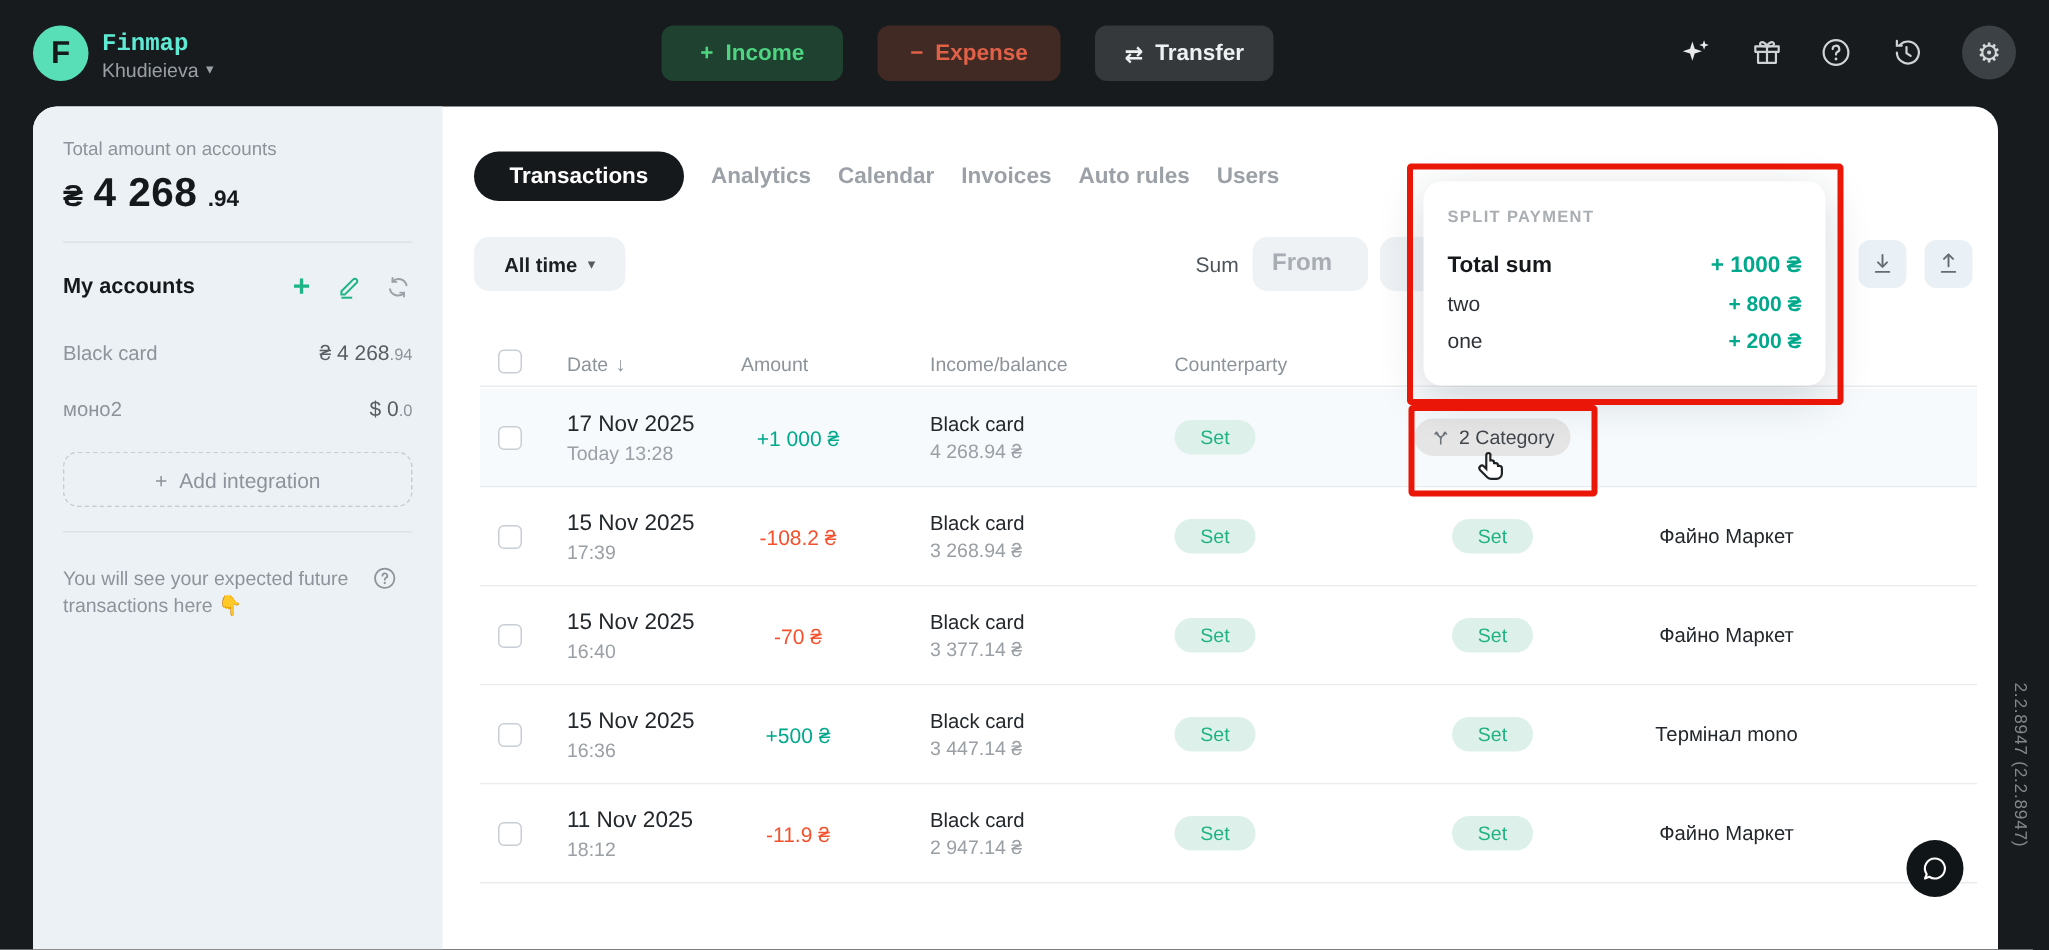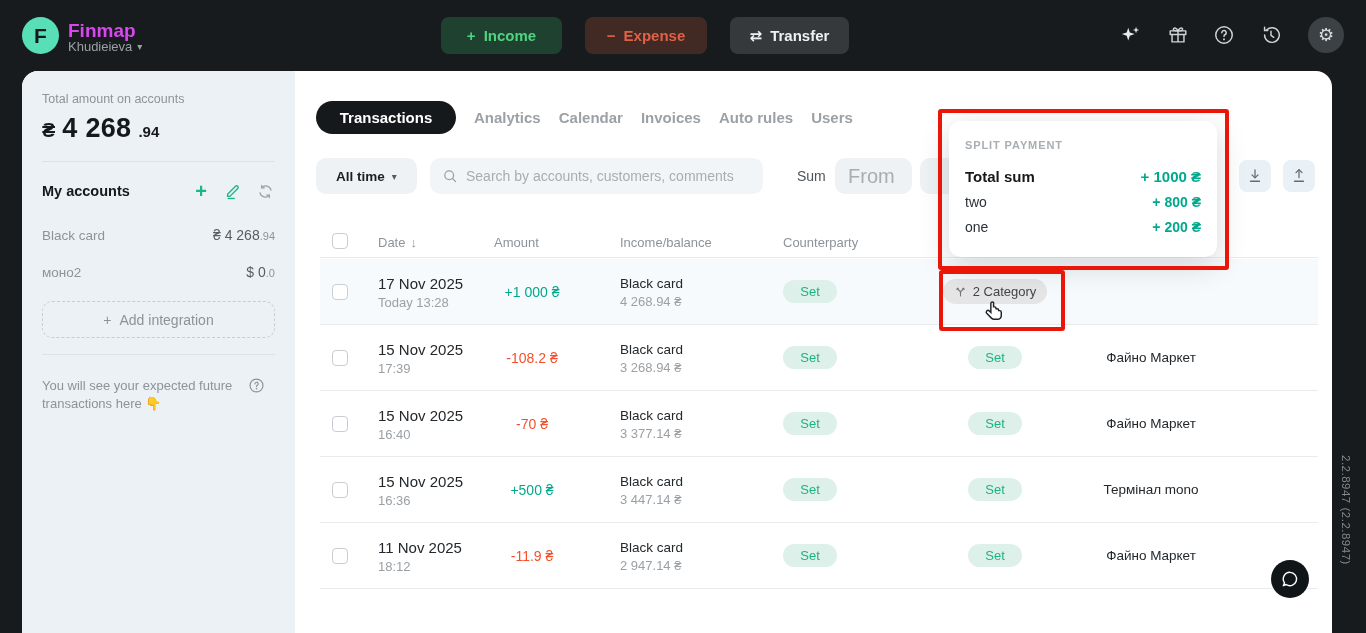--- a/index.html
+++ b/index.html
@@ -5,21 +5,21 @@
   * { margin:0; padding:0; box-sizing:border-box; }
   body { background:#0d0f10; }
   .screen{position:relative;width:1366px;height:633px;background:#171b1d;overflow:hidden;
           font-family:"Liberation Sans","DejaVu Sans",sans-serif;}
 
   
   .topbar{position:absolute;left:0;top:0;width:1366px;height:71px;}
   .logo{position:absolute;left:22px;top:17px;width:37px;height:37px;border-radius:50%;
         background:#59dfb8;display:flex;align-items:center;justify-content:center;
         color:#15191b;font-weight:800;font-size:21px;cursor:pointer;}
-  .brand{position:absolute;left:68px;top:20px;font-size:19px;font-weight:700;color:#d946ef;}
+  .brand{position:absolute;left:68px;top:20px;font-size:16px;font-weight:700;color:#5eead4;font-family:Liberation Mono, monospace;}
   .workspace{position:absolute;left:68px;top:39px;font-size:13px;color:#9aa1a6;
              display:flex;align-items:center;gap:5px;cursor:pointer;}
   .caret{font-size:10px;color:#9aa1a6;}
   .tb-btn{position:absolute;top:17px;height:37px;border:none;border-radius:8px;cursor:pointer;
           display:flex;align-items:center;justify-content:center;gap:8px;font-size:15px;font-weight:600;
           font-family:inherit;}
   .btn-income{left:441px;width:121px;background:#1f4130;color:#4fd581;}
   .btn-expense{left:585px;width:122px;background:#412a23;color:#e06048;}
   .btn-transfer{left:730px;width:119px;background:#35393c;color:#eef1f2;}
   .top-ic{position:absolute;top:23px;width:24px;height:24px;cursor:pointer;display:flex;
@@ -72,22 +72,22 @@
                 font-size:13.5px;font-weight:700;color:#1b1f22;cursor:pointer;}
   .pill-alltime .caret{color:#555b60;}
   .search{position:absolute;left:408px;top:87px;width:333px;height:36px;border-radius:10px;
           background:#f2f5f7;display:flex;align-items:center;gap:8px;padding:0 12px;}
   .search input{flex:1;border:none;background:transparent;outline:none;font-size:14px;color:#333;
                 font-family:inherit;}
   .search input::placeholder{color:#a7adb3;}
   .sum-label{position:absolute;left:775px;top:97px;font-size:14px;color:#4d545a;}
   .from-pill{position:absolute;left:813px;top:87px;width:77px;height:36px;border-radius:10px;
              background:#eef2f5;display:flex;align-items:center;padding:0 13px;}
-  .from-pill input{width:100%;border:none;background:transparent;outline:none;font-size:20px;
-                   color:#4d7c0f;font-family:inherit;}
+  .from-pill input{width:100%;border:none;background:transparent;outline:none;font-size:16px;
+                   color:#4d7c0f;font-family:inherit;font-weight:bold;}
   .from-pill input::placeholder{color:#a7adb3;}
   .pill-sliver{position:absolute;left:898px;top:87px;width:50px;height:36px;border-radius:10px;
                background:#eef2f5;}
   .iconbtn{position:absolute;top:89px;width:32px;height:32px;border-radius:8px;background:#e9f1f6;
            display:flex;align-items:center;justify-content:center;cursor:pointer;}
   .dl{left:1217px;} .ul{left:1261px;}
 
   
   .thead{position:absolute;left:298px;top:162px;width:998px;height:25px;border-bottom:1px solid #e9ecef;}
   .hcell{position:absolute;top:2px;font-size:13px;color:#8d939a;}
@@ -272,27 +272,20 @@
       <span>Calendar</span>
       <span>Invoices</span>
       <span>Auto rules</span>
       <span>Users</span>
     </div>
 
     <div class="pill-alltime">
       <span>All time</span>
       <span class="caret">▾</span>
     </div>
-    <div class="search">
-      <svg viewBox="0 0 20 20" width="16" height="16">
-        <circle cx="9" cy="9" r="5.5" fill="none" stroke="#9aa1a7" stroke-width="1.6"></circle>
-        <line x1="13.2" y1="13.2" x2="17" y2="17" stroke="#9aa1a7" stroke-width="1.6" stroke-linecap="round"></line>
-      </svg>
-      <input type="text" placeholder="Search by accounts, customers, comments" style="">
-    </div>
     <div class="sum-label">Sum</div>
     <div class="from-pill">
       <input type="text" placeholder="From" style="">
     </div>
     <div class="pill-sliver"></div>
     <div class="iconbtn dl">
       <svg viewBox="0 0 24 24" width="18" height="18" fill="none" stroke="#646b71" stroke-width="1.7" stroke-linecap="round" stroke-linejoin="round">
         <path d="M12 4v10"></path>
           <path d="M8 10.5 12 14.5 16 10.5"></path>
           <path d="M6 19h12"></path>

